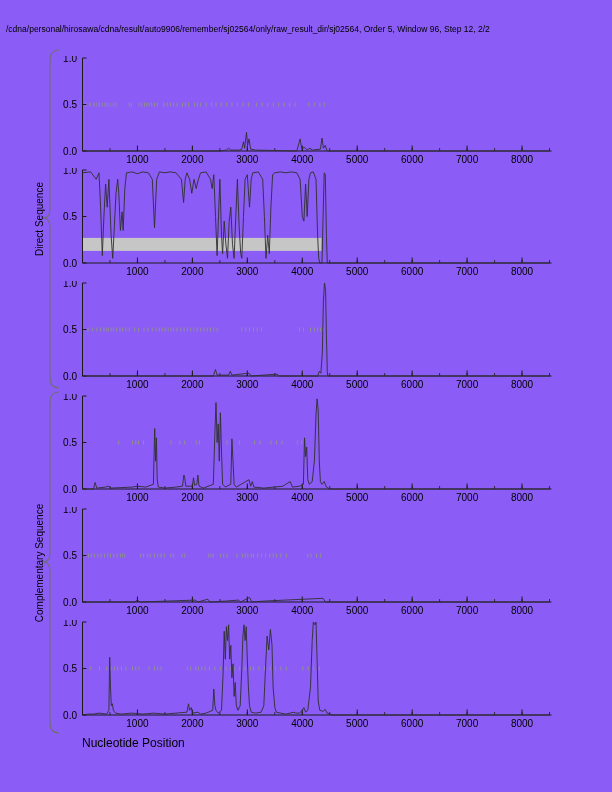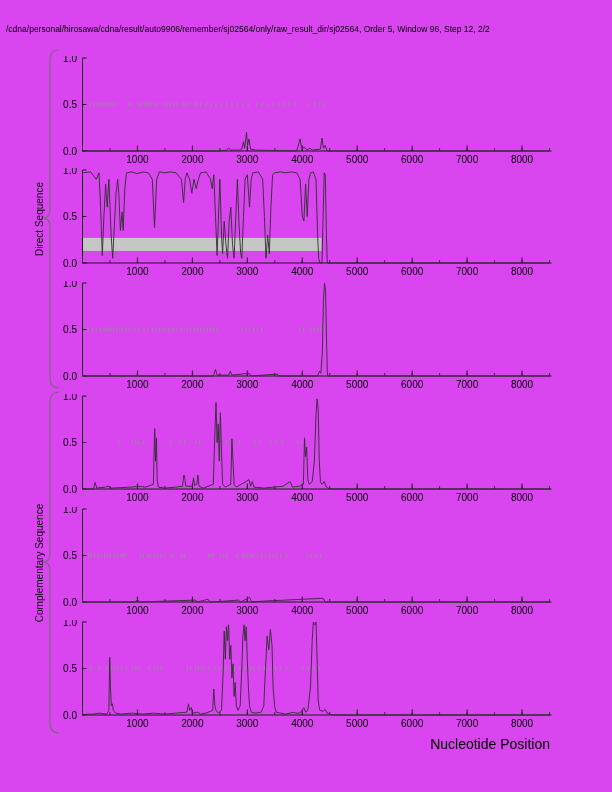--- a/index.html
+++ b/index.html
@@ -1,23 +1,23 @@
 <!DOCTYPE html>
 <html><head>
 <meta charset="utf-8">
 <style>
   html,body{margin:0;padding:0;background:#fff;}
-  .page{position:relative;width:612px;height:792px;background:#d946ef;overflow:hidden;
+  .page{position:relative;width:612px;height:792px;background:#8b5cf6;overflow:hidden;
         font-family:"Liberation Sans", sans-serif;color:#000;}
   .title{position:absolute;left:6px;top:24px;font-size:8.5px;white-space:nowrap;letter-spacing:0;}
   .figure{position:absolute;left:0;top:0;width:612px;height:792px;}
   .panel{position:absolute;left:0;width:612px;height:112px;}
   .rot-label{position:absolute;width:240px;height:14px;line-height:14px;text-align:center;
              font-size:10px;transform:rotate(-90deg);}
-  .xlabel{position:absolute;left:82px;top:736px;width:468px;text-align:right;font-size:14px;}
+  .xlabel{position:absolute;left:82px;top:736px;width:468px;text-align:left;font-size:12px;}
   svg{display:block;}
 </style>
 </head>
 <body>
 
 <div class="page">
   <div class="title">/cdna/personal/hirosawa/cdna/result/auto9906/remember/sj02564/only/raw_result_dir/sj02564, Order 5, Window 96, Step 12, 2/2</div>
 
   <div class="figure">
 

